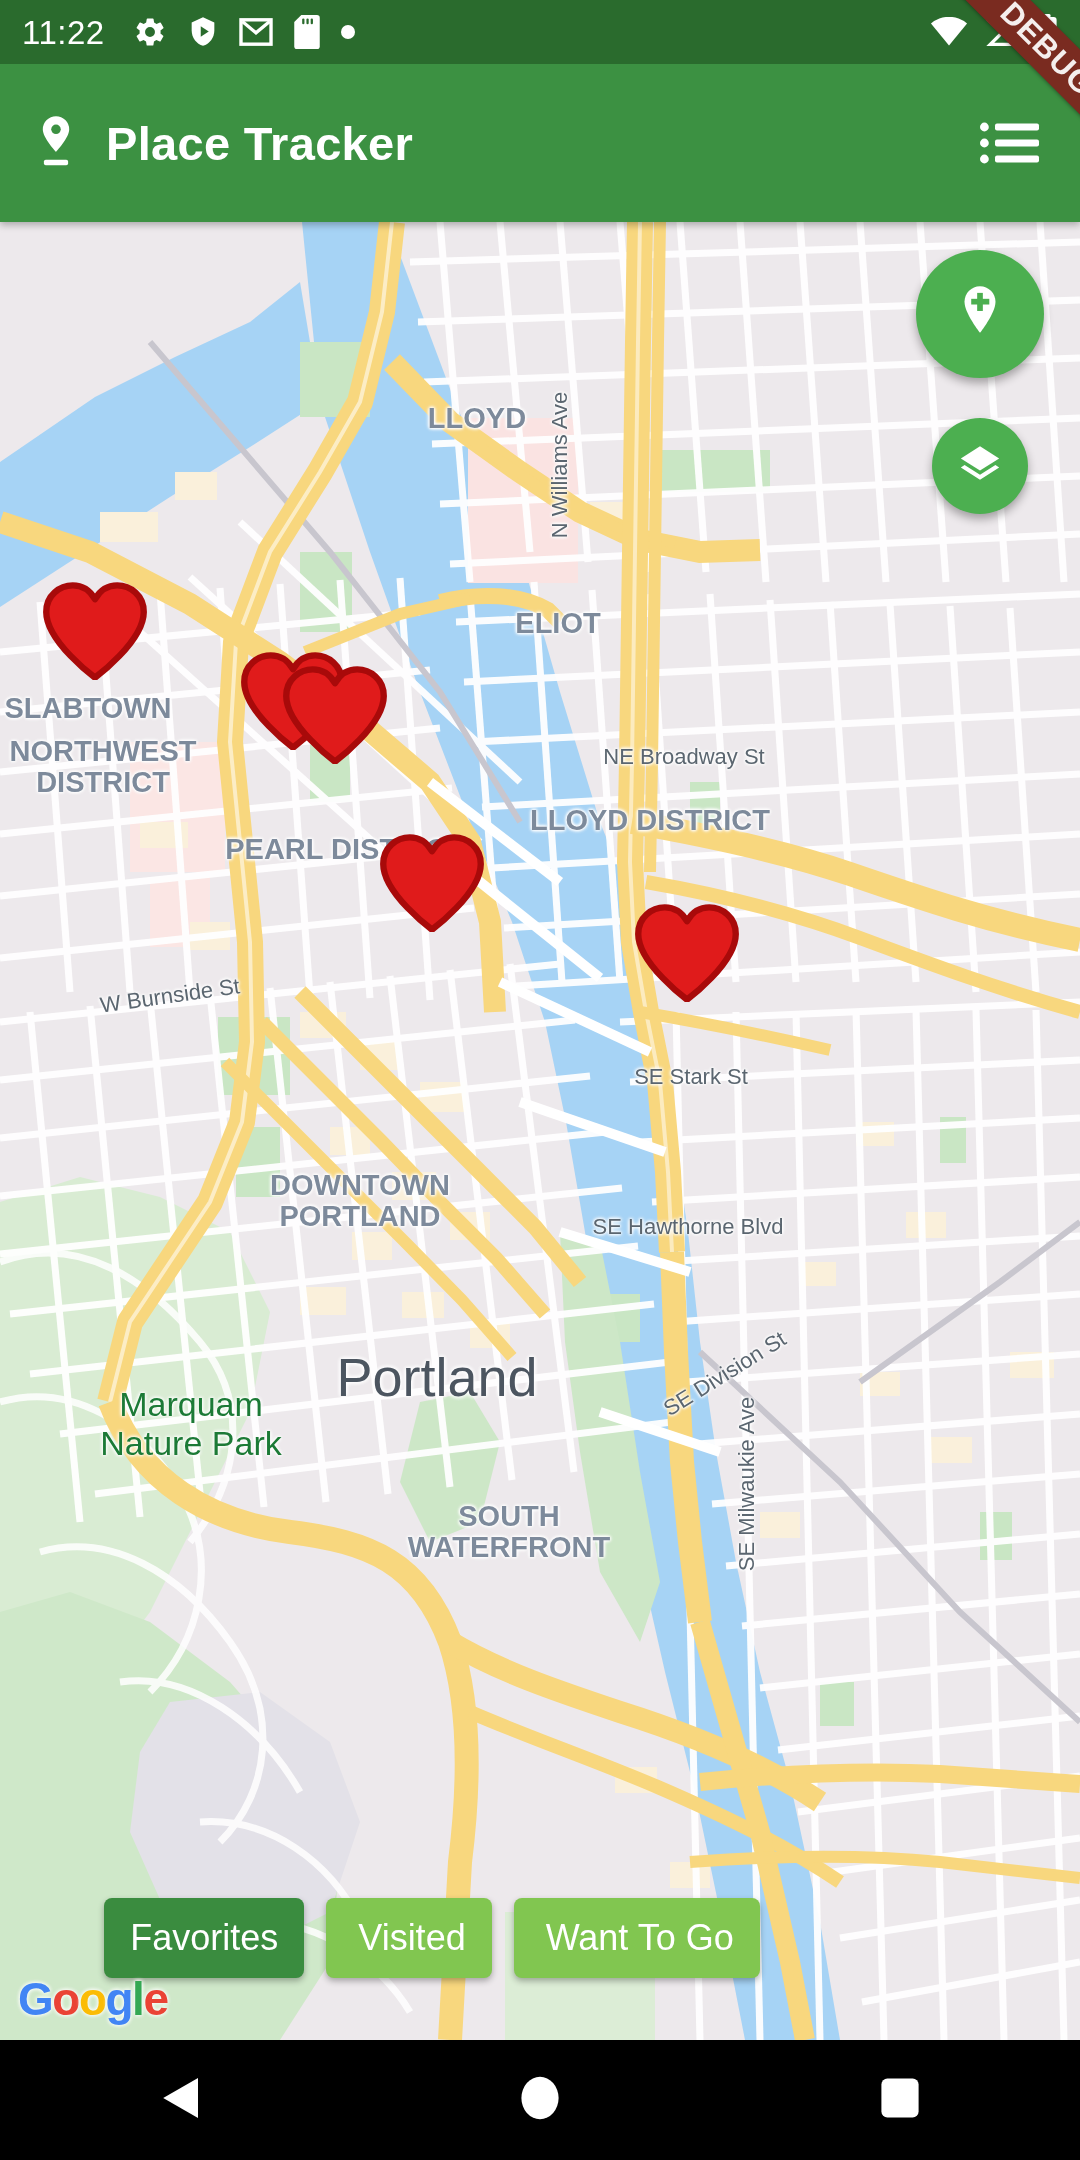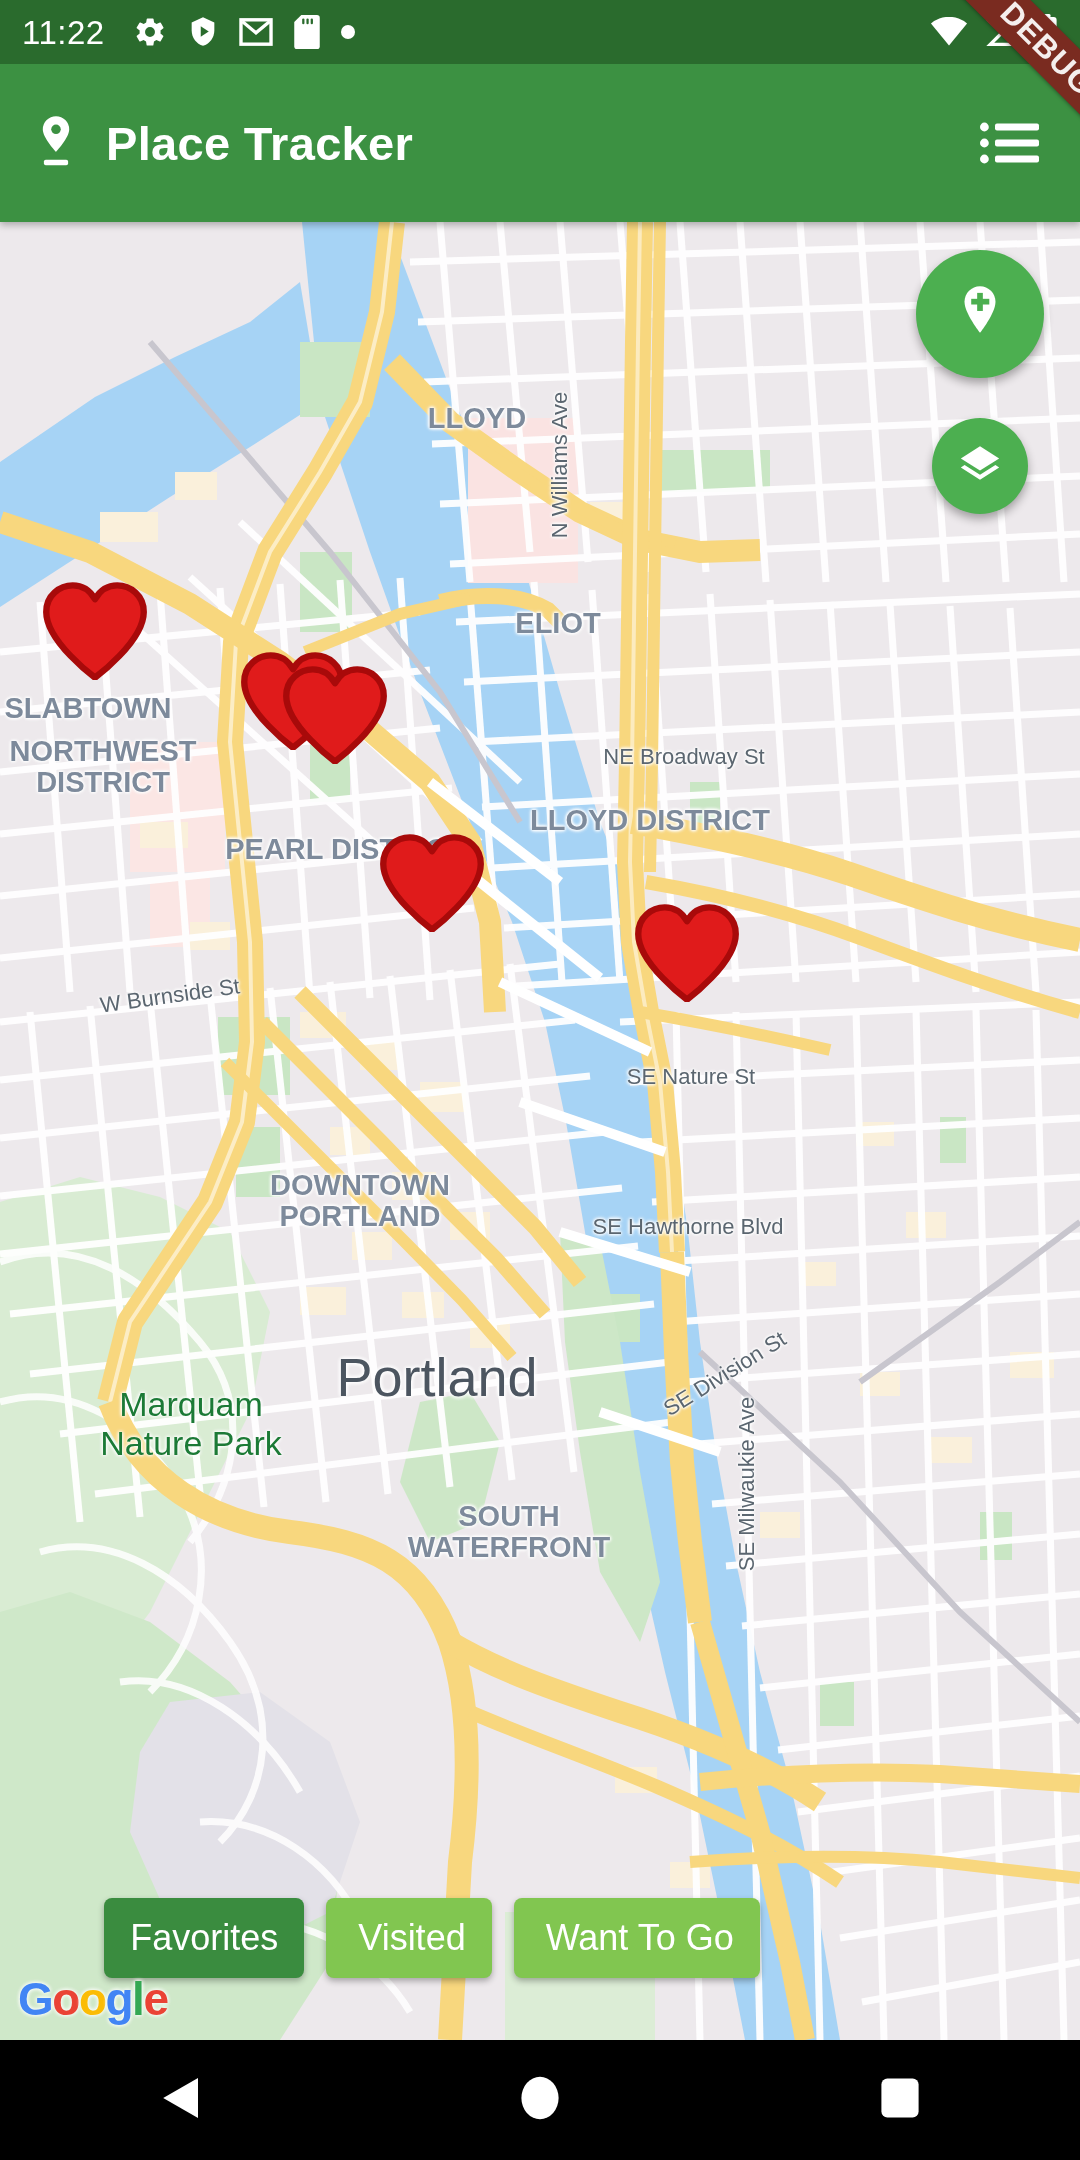--- a/index.html
+++ b/index.html
@@ -392,21 +392,21 @@
     <div class="maplabel" style="left:650px;top:599px;font-size:29px;transform:translate(-50%,-50%);">LLOYD DISTRICT</div>
     <div class="maplabel" style="left:345px;top:628px;font-size:29px;transform:translate(-50%,-50%);">PEARL DISTRICT</div>
     <div class="maplabel" style="left:509px;top:1310px;font-size:29px;transform:translate(-50%,-50%);">SOUTH
 WATERFRONT</div>
     <div class="maplabel" style="left:360px;top:979px;font-size:29px;transform:translate(-50%,-50%);">DOWNTOWN
 PORTLAND</div>
 
     <div class="streetlabel" style="left:560px;top:243px;transform:translate(-50%,-50%) rotate(-90deg);">N Williams Ave</div>
     <div class="streetlabel" style="left:684px;top:527px;transform:translate(-50%,-50%);margin-top:8px;">NE Broadway St</div>
     <div class="streetlabel" style="left:170px;top:774px;transform:translate(-50%,-50%) rotate(-8deg);">W Burnside St</div>
-    <div class="streetlabel" style="left:691px;top:855px;transform:translate(-50%,-50%);">SE Nature St</div>
+    <div class="streetlabel" style="left:691px;top:855px;transform:translate(-50%,-50%);">SE Stark St</div>
     <div class="streetlabel" style="left:688px;top:1005px;transform:translate(-50%,-50%);">SE Hawthorne Blvd</div>
     <div class="streetlabel" style="left:725px;top:1152px;transform:translate(-50%,-50%) rotate(-32deg);">SE Division St</div>
     <div class="streetlabel" style="left:747px;top:1262px;transform:translate(-50%,-50%) rotate(-90deg);">SE Milwaukie Ave</div>
 
     <div class="citylabel" style="left:437px;top:1155px;transform:translate(-50%,-50%);">Portland</div>
     <div class="parklabel" style="left:191px;top:1202px;transform:translate(-50%,-50%);">Marquam
 Nature Park</div>
 
     <div class="heart" style="left:42px;top:360px;">
       <svg width="106" height="98" viewBox="0 0 100 92">

